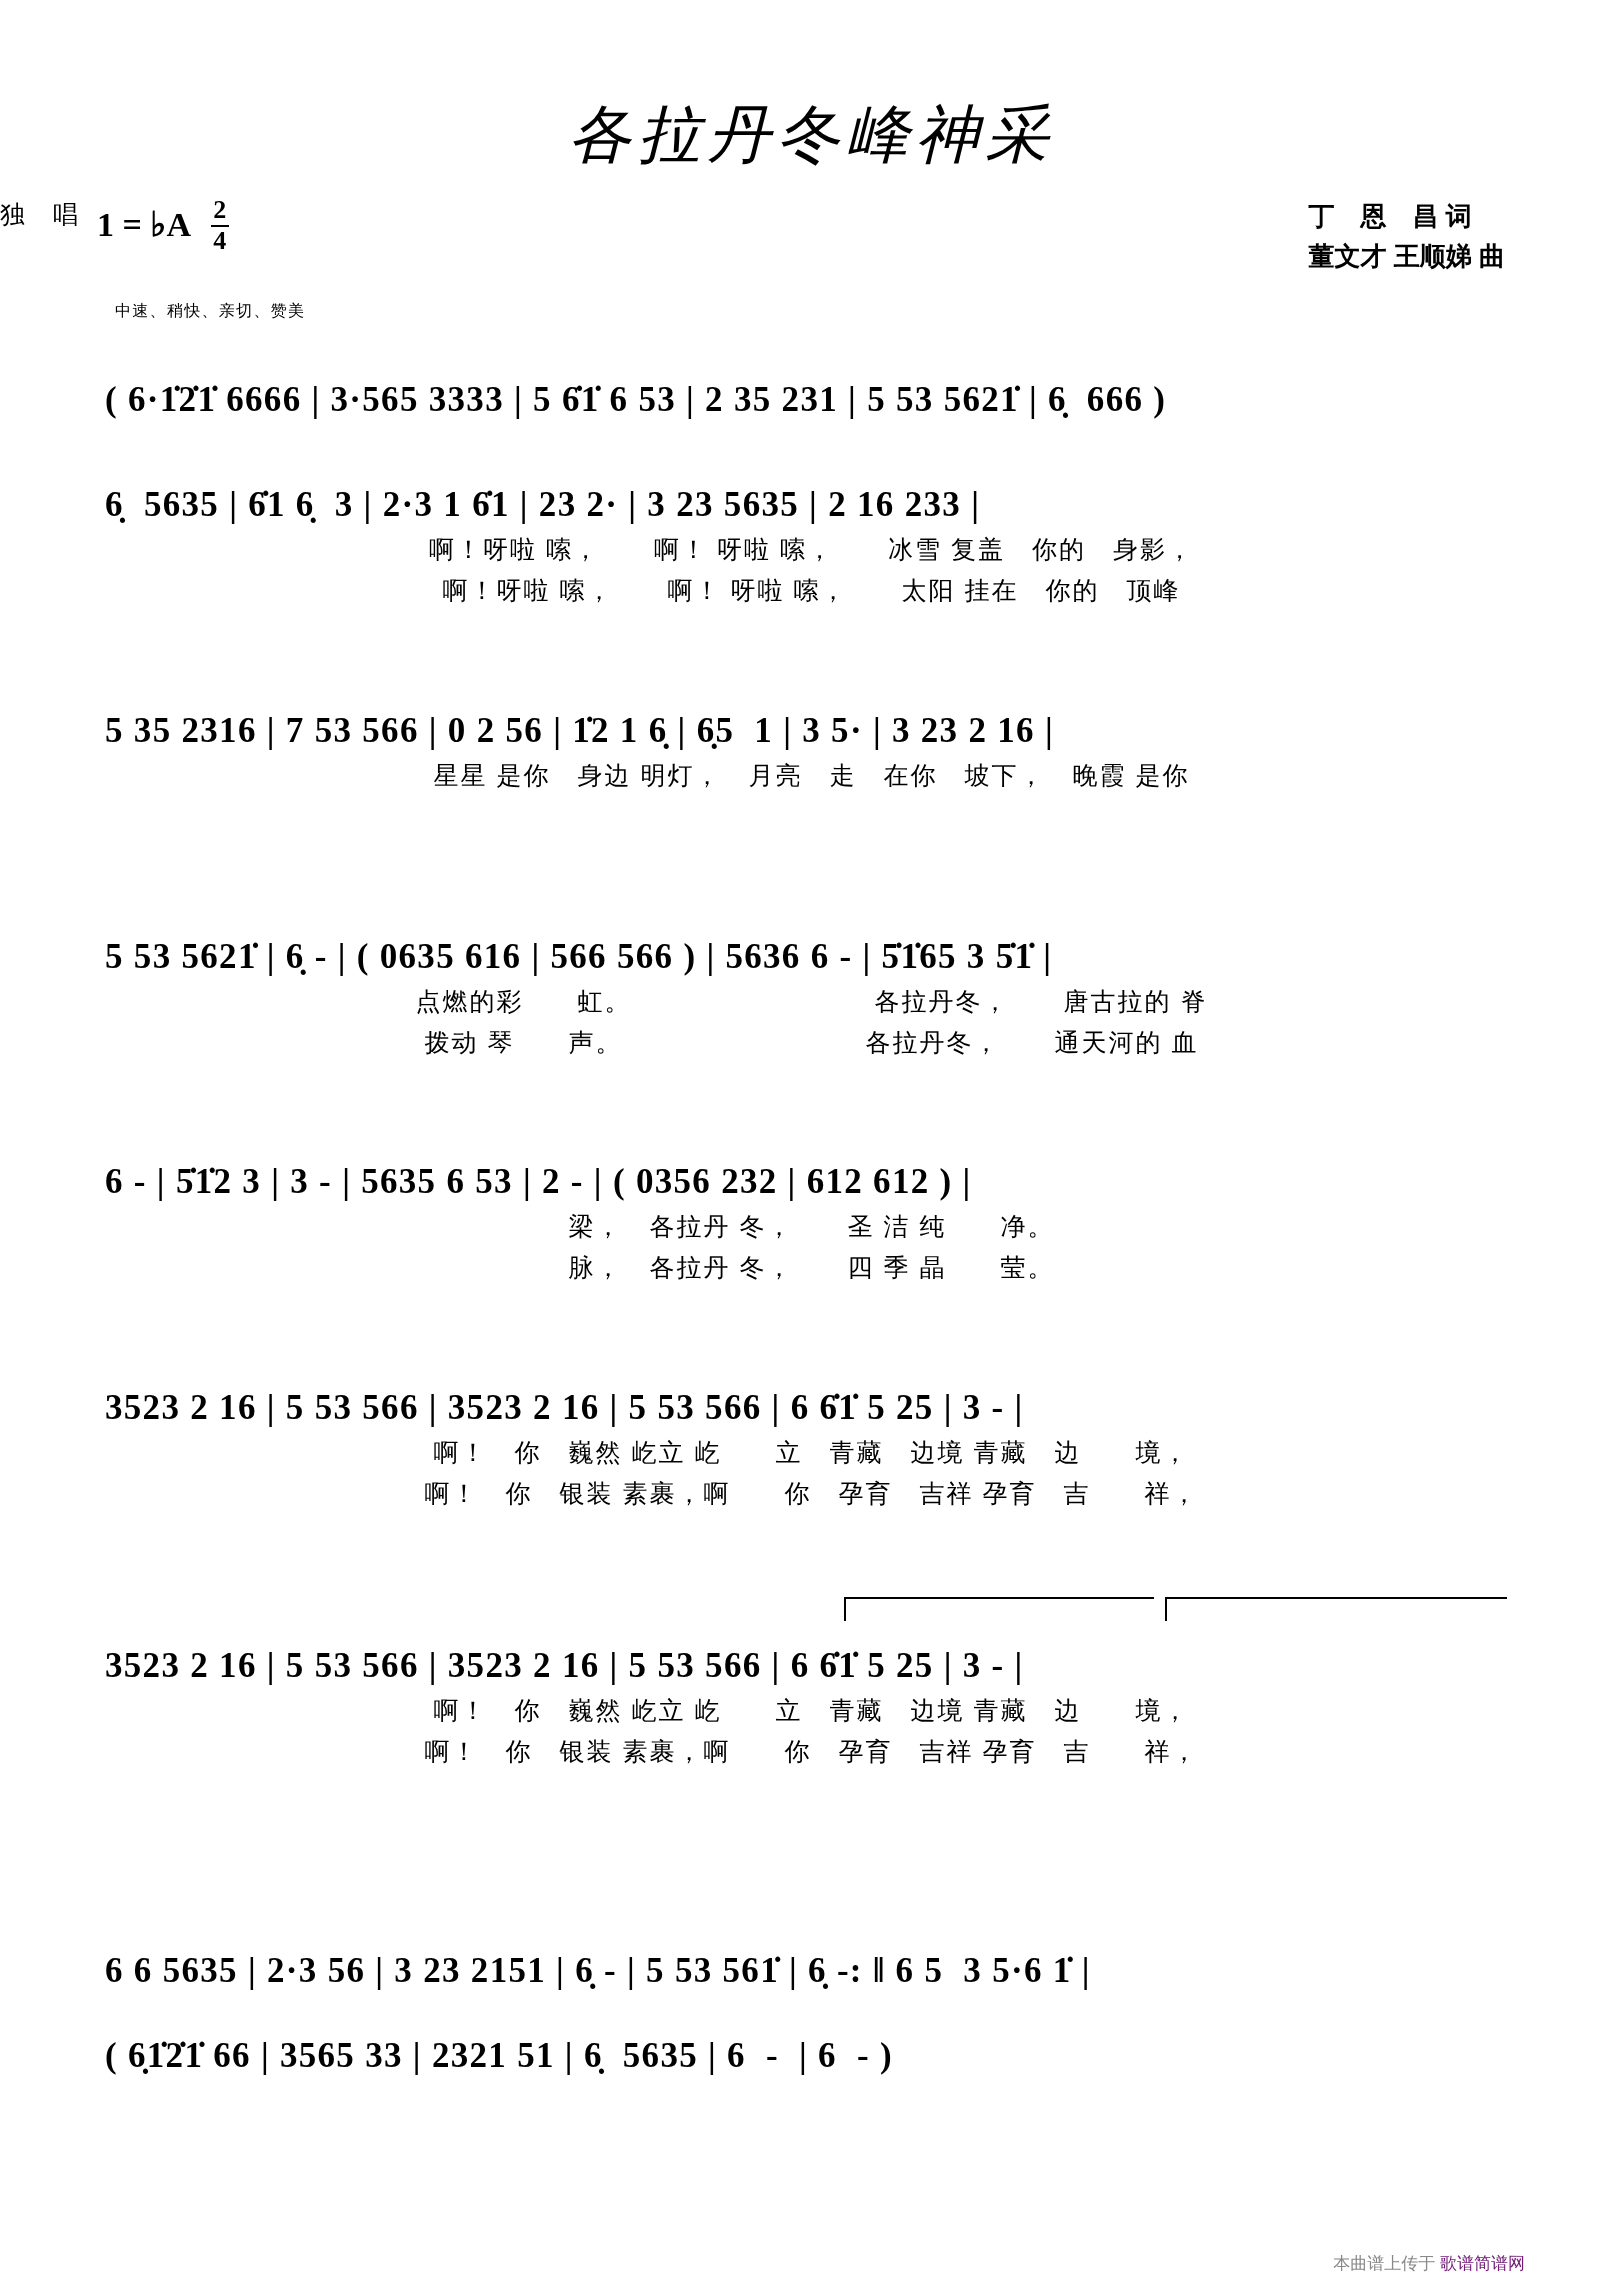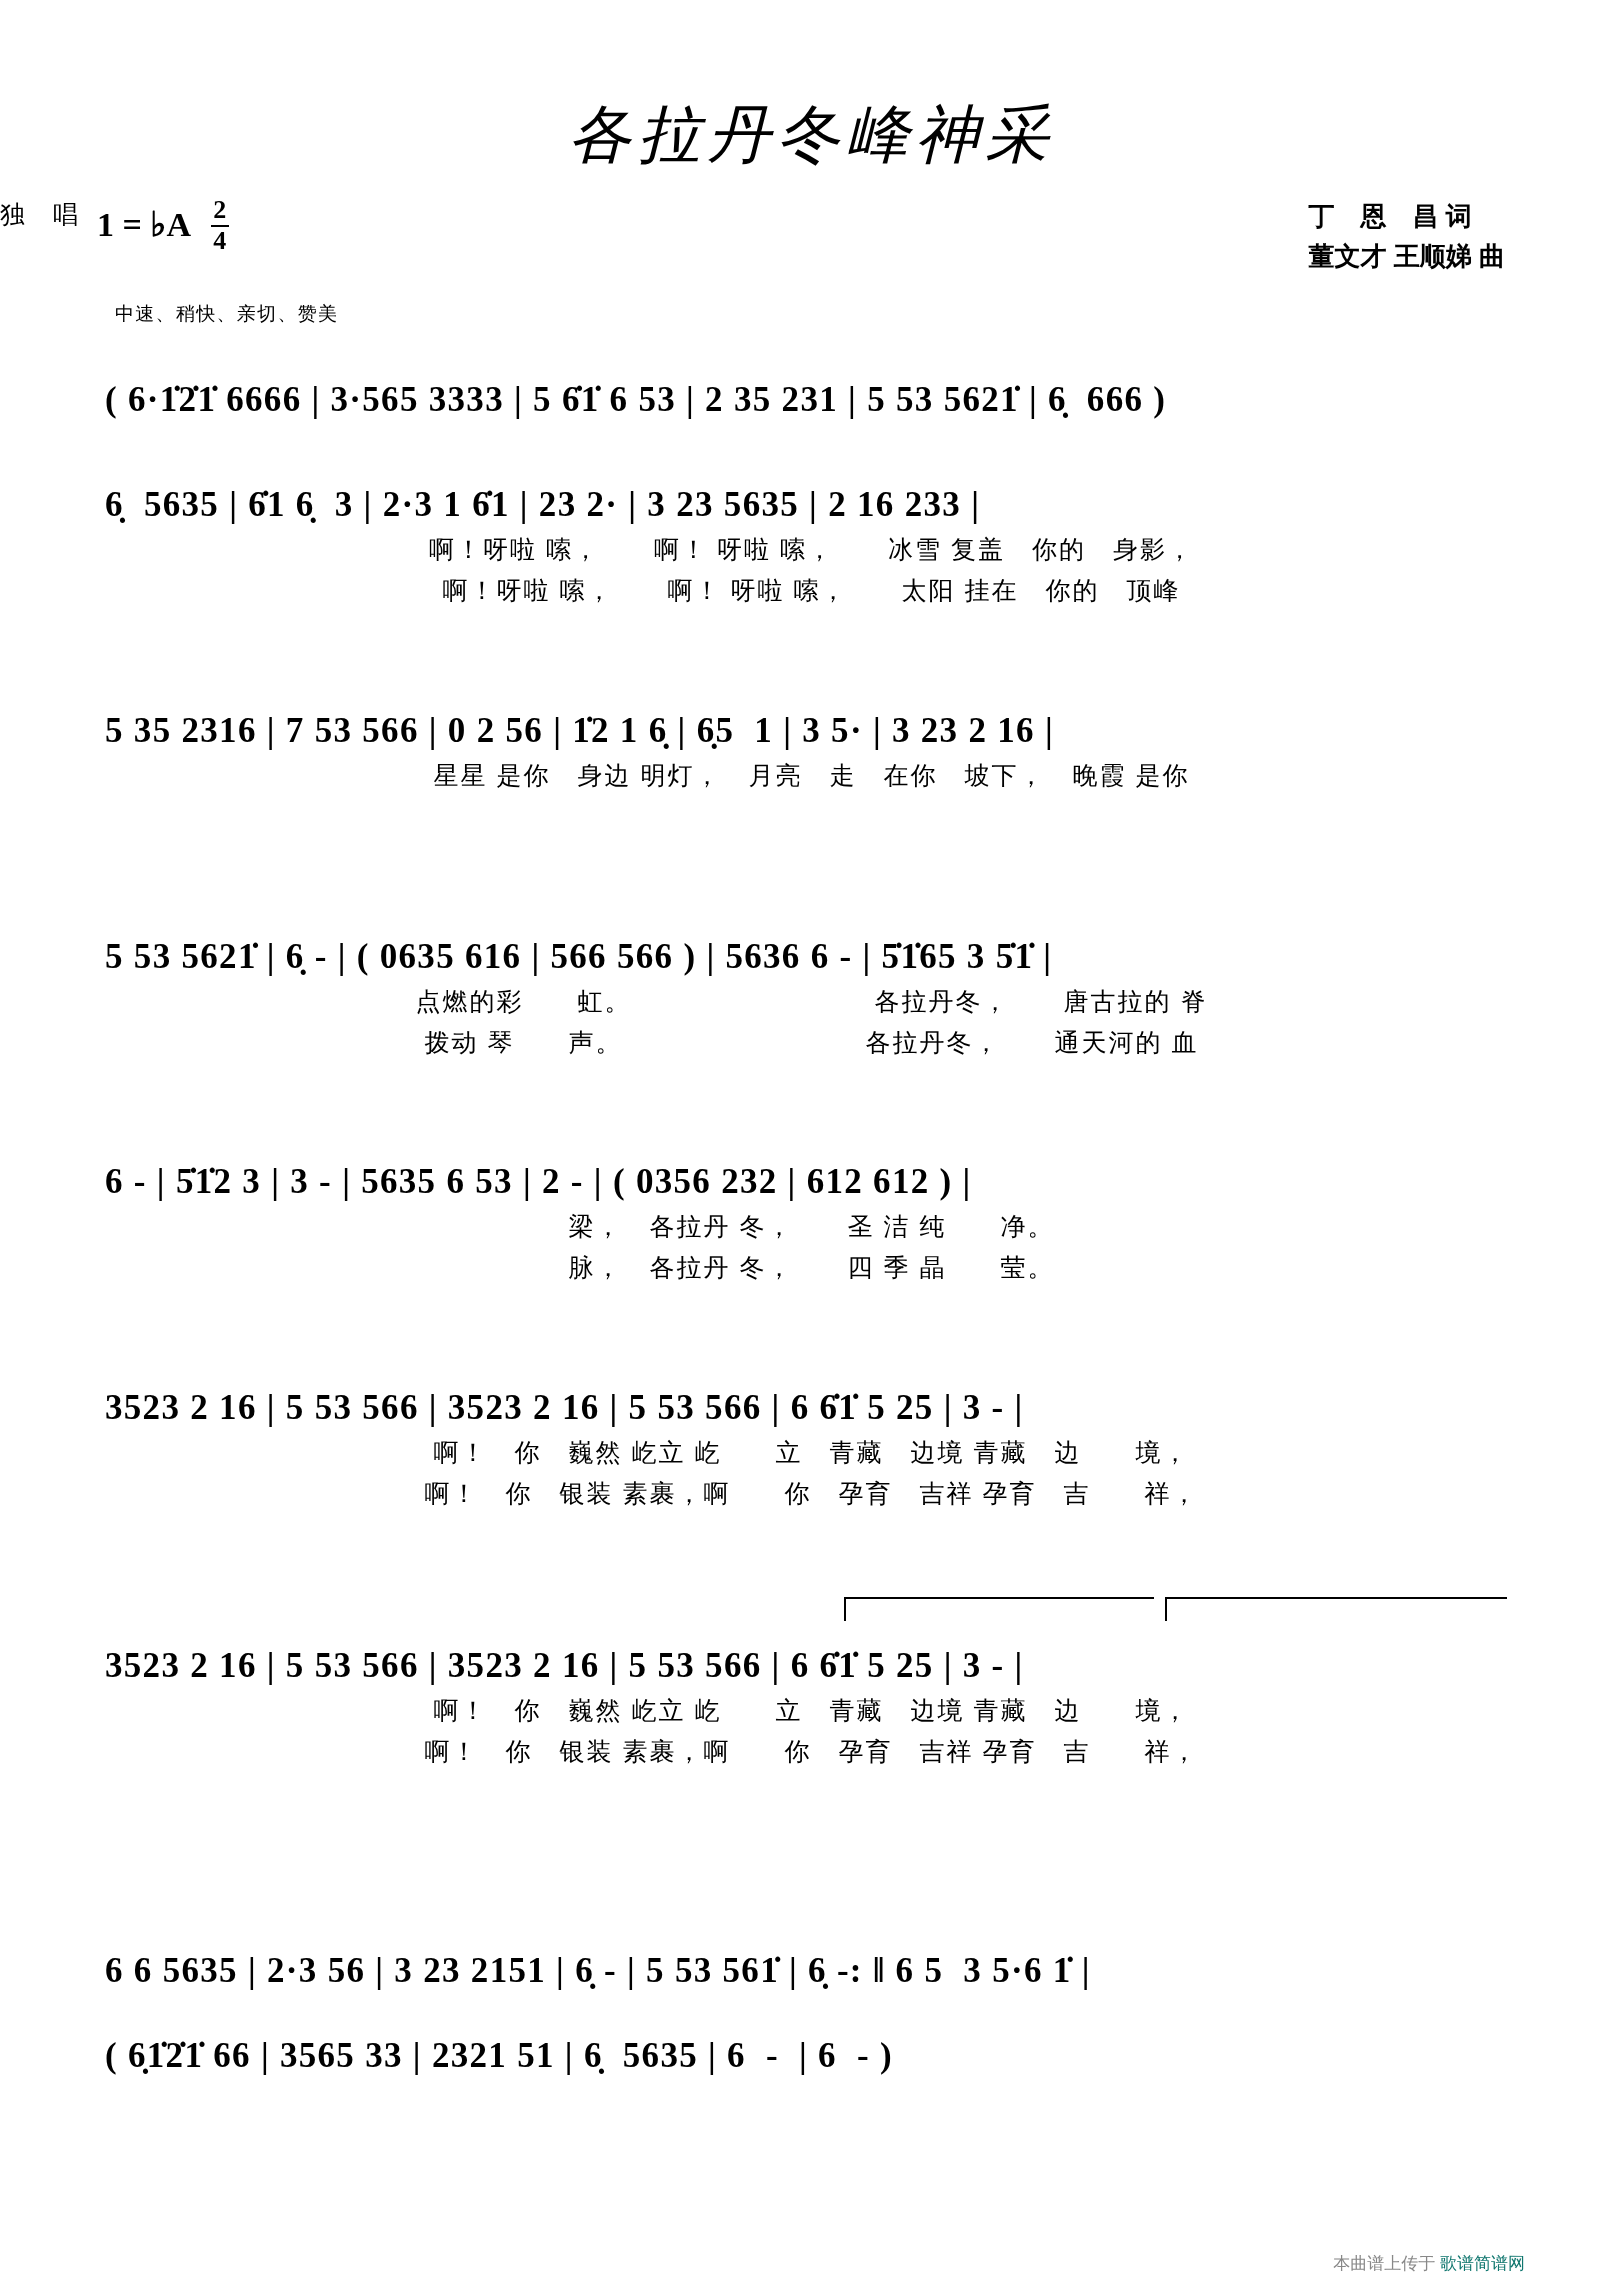--- a/index.html
+++ b/index.html
@@ -70,21 +70,21 @@
     top: 1.3px;
   }
   .frac .num { display: block; border-bottom: 2px solid #000; padding: 0 2.6px 1.3px 2.6px; }
   .frac .den { display: block; padding-top: 1.3px; }
 
   .tempo {
     position: absolute;
     left: 115px;
     top: 301px;
     font-family: "Liberation Sans", sans-serif;
-    font-size: 19px;
+    font-size: 16px;
     letter-spacing: 1.3px;
   }
 
   
   .system {
     position: absolute;
     left: 105px;
     right: 105px;
     text-align: center;
   }
@@ -107,21 +107,21 @@
     height: 33px;
   }
   .footer-note {
     position: absolute;
     right: 98px;
     bottom: 19.6px;
     font-family: "Liberation Sans", sans-serif;
     font-size: 17px;
     color: #888;
   }
-  .footer-note .red { color: #0f766e; }
+  .footer-note .red { color: #701a75; }
 
   .raw-line {
     font-family: "Liberation Serif", serif;
     white-space: pre;
   }
 </style>
 </head>
 <body>
 
 <div id="sheet">

